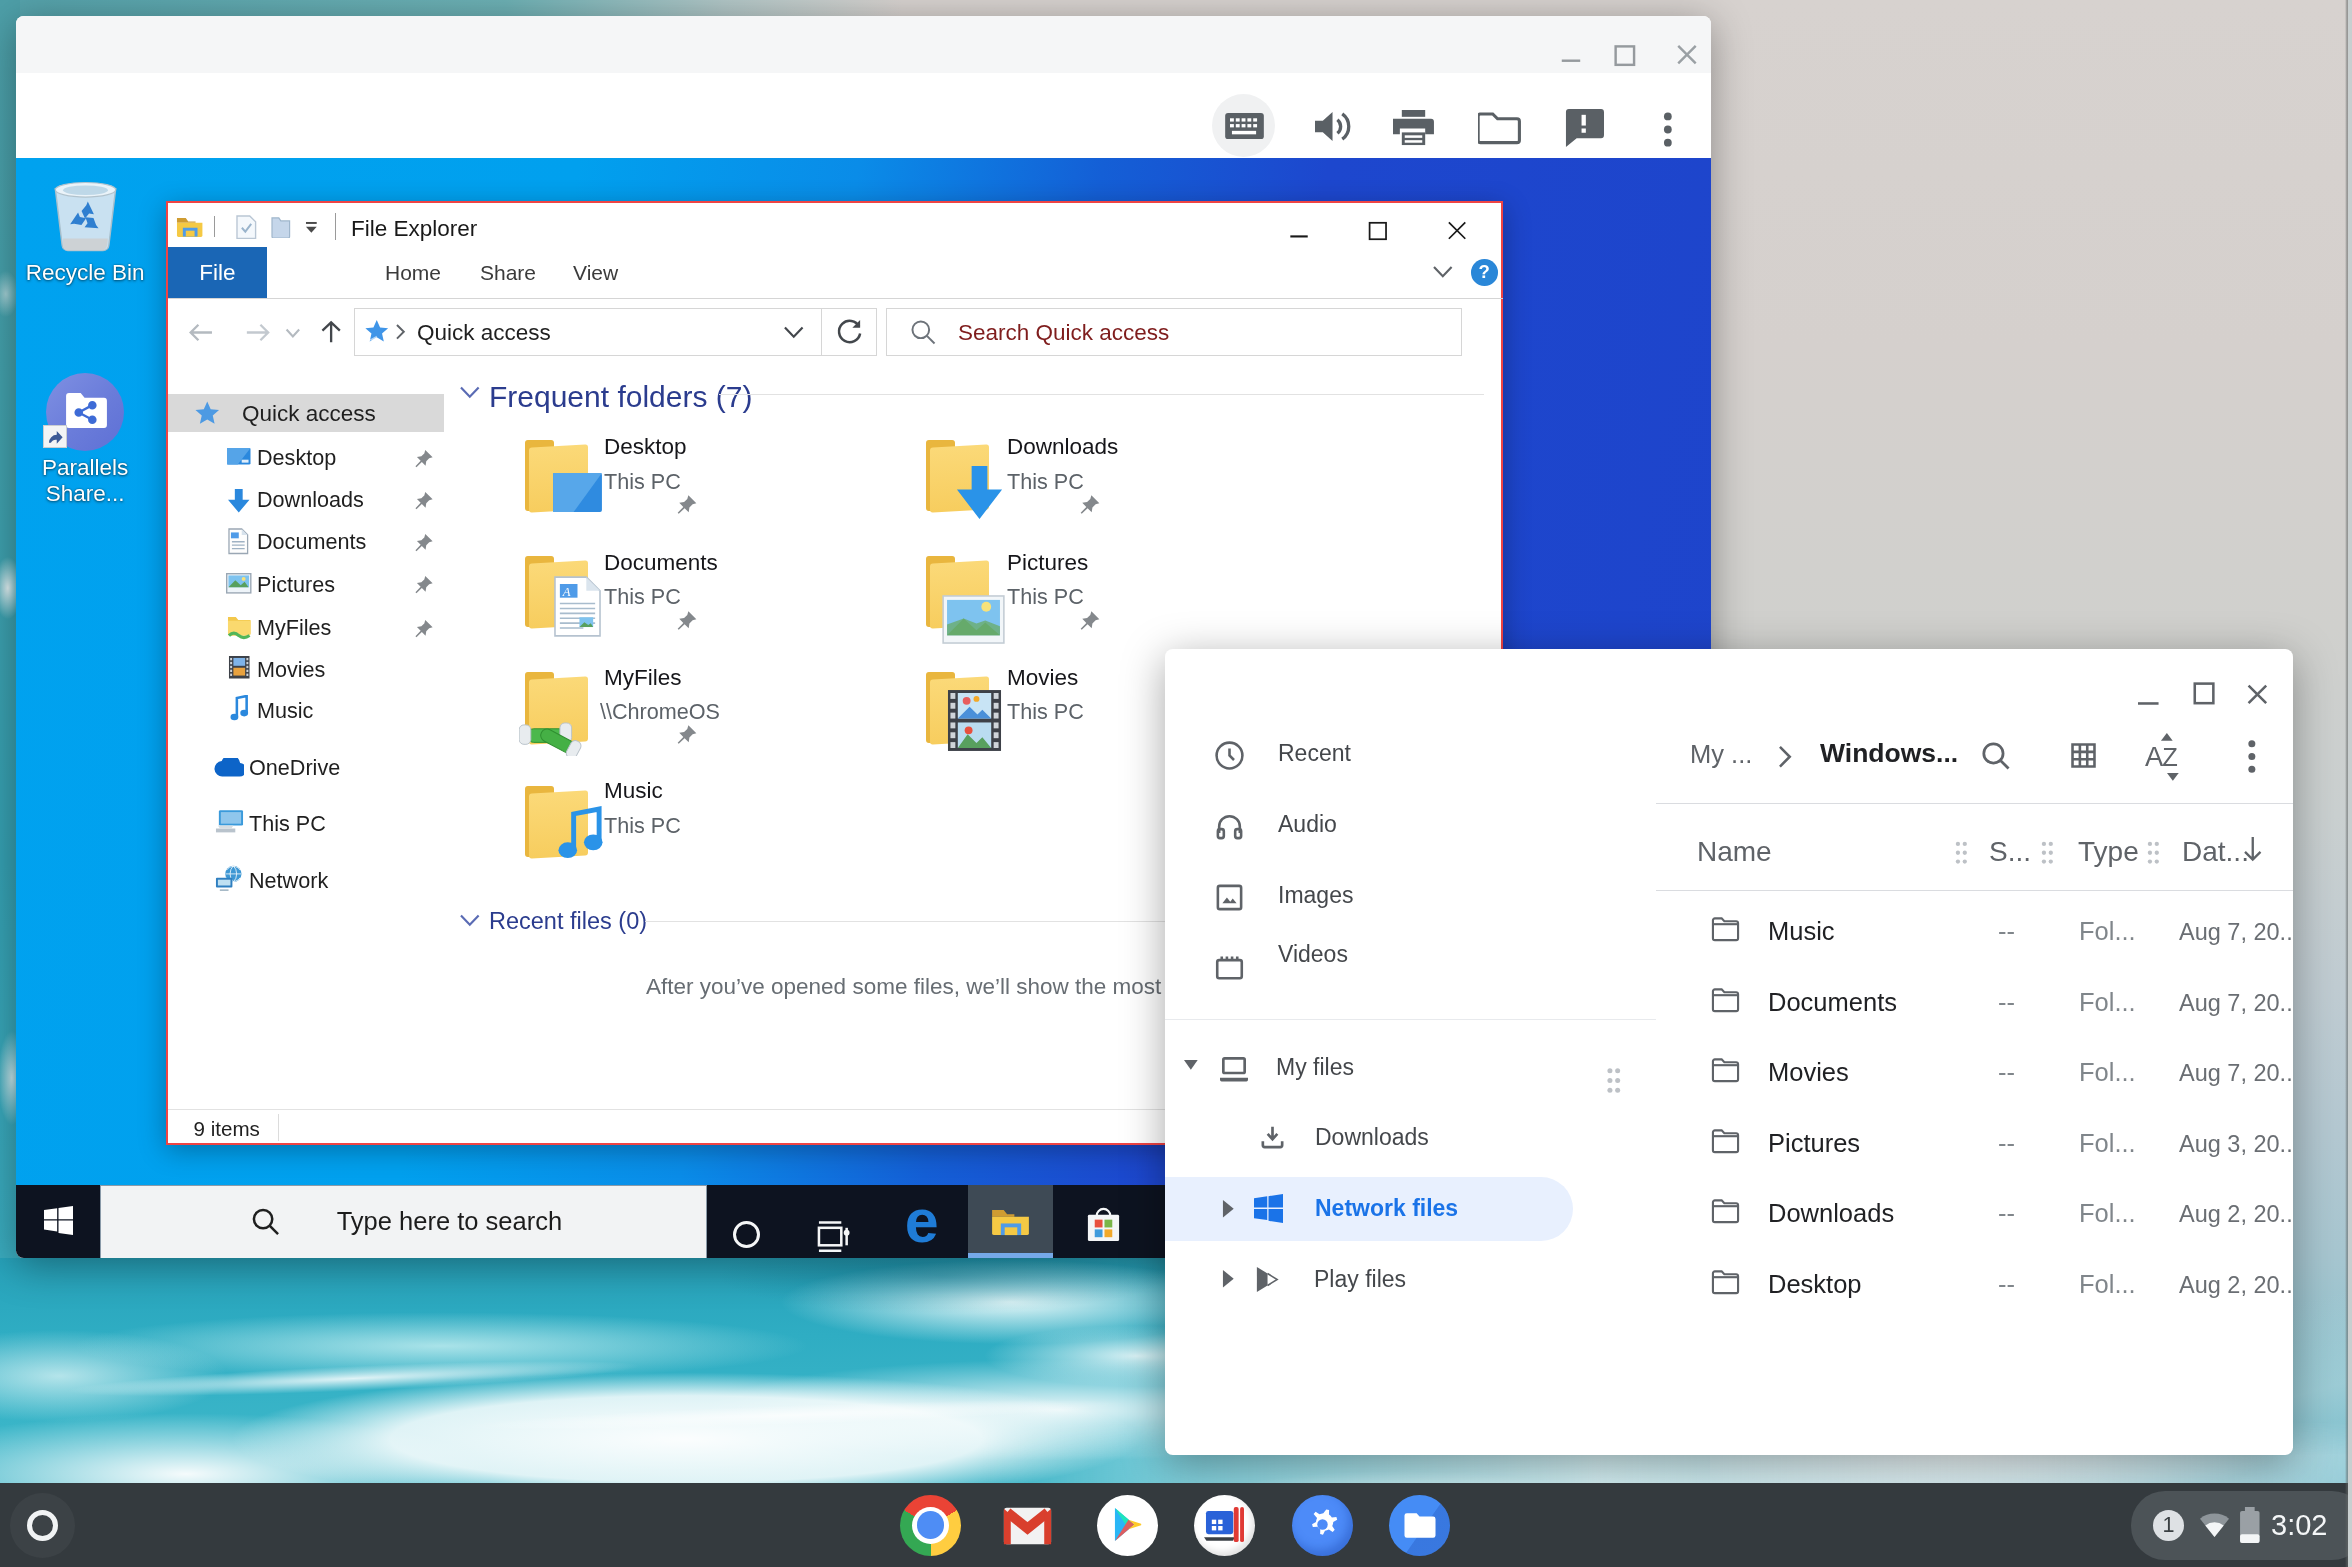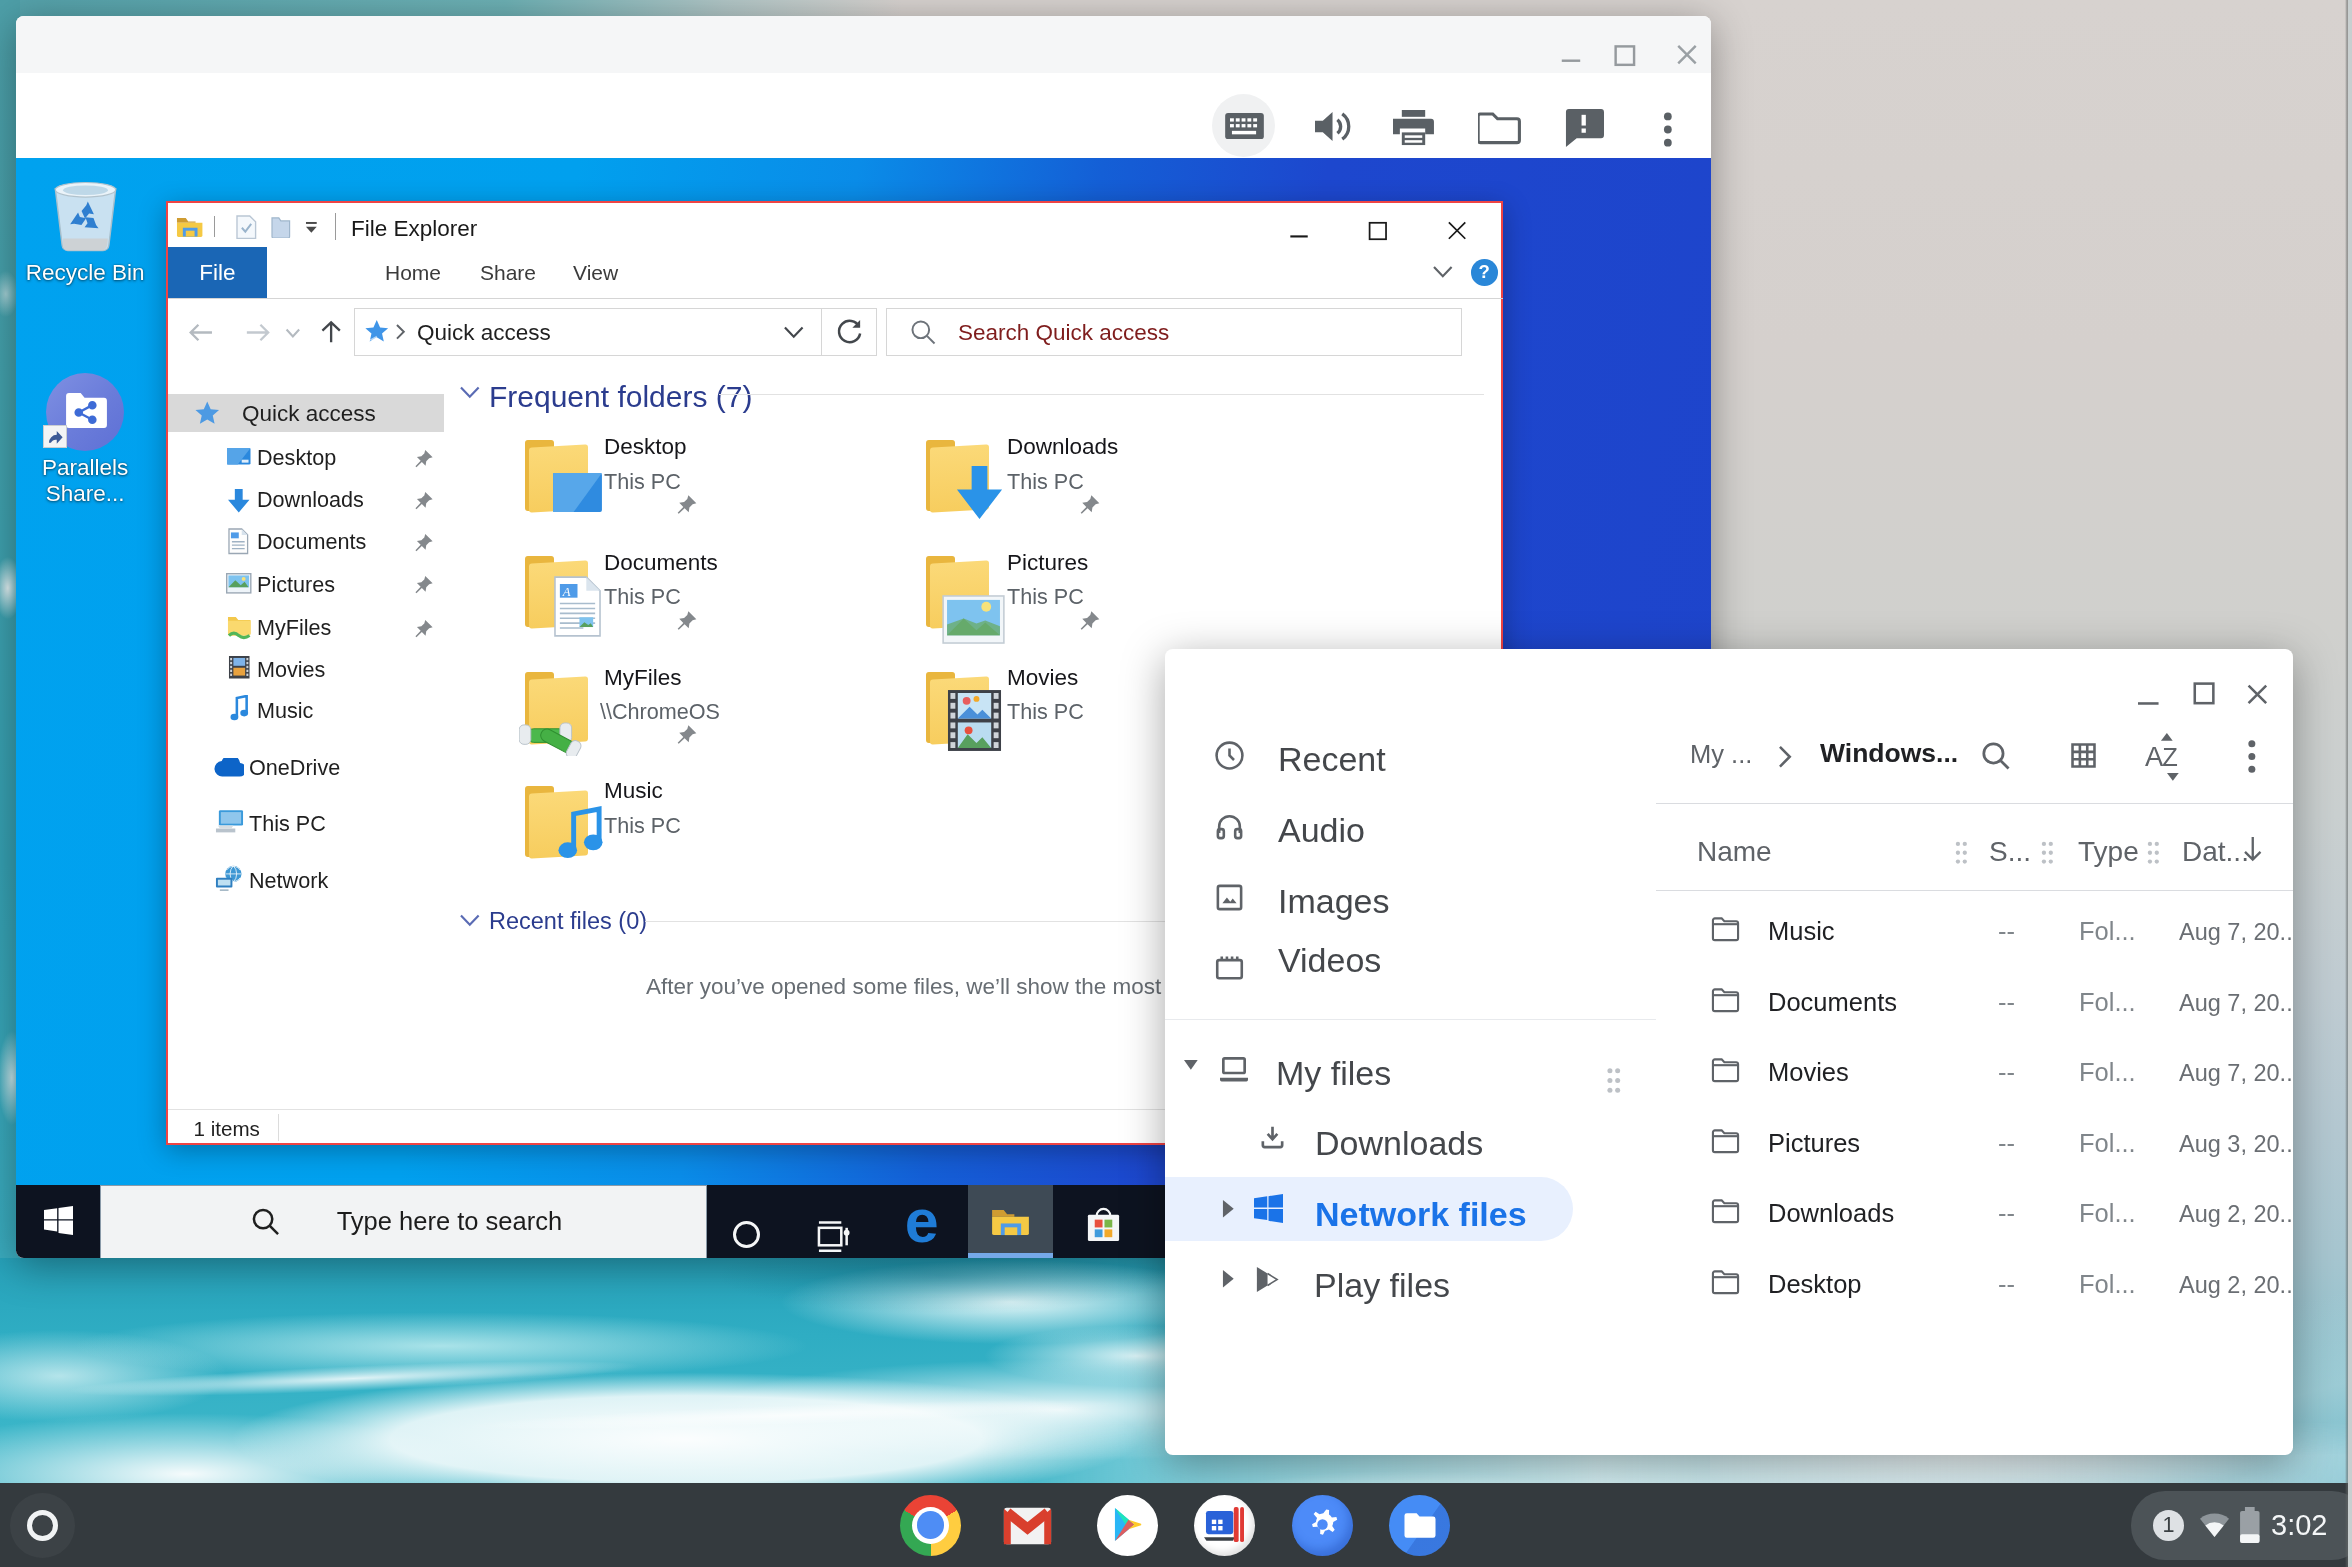--- a/index.html
+++ b/index.html
@@ -453,21 +453,21 @@
     </svg>
     
     <svg class="abs" style="left:291px;top:710px" width="21.6" height="15.7" viewBox="0 0 22 16">
       <path d="M2 2.5 L11 12 L20 2.5" stroke="#5a6bb4" stroke-width="2.2" fill="none"></path>
     </svg>
     <div class="abs" style="left:321px;top:705px;font-size:23.5px;color:#2b3c8e">Recent files (0)</div>
     <div class="abs" style="left:477px;top:718px;width:838px;height:1px;background:#e2e2e2"></div>
     <div class="abs" style="left:478px;top:771px;font-size:22.5px;color:#676d73">After you’ve opened some files, we’ll show the most recent ones here.</div>
     
     <div class="abs" style="left:0px;top:906px;width:1335px;height:1px;background:#e2e2e2"></div>
-    <div class="abs" style="left:25.5px;top:914px;font-size:20.6px;color:#1f1f1f">1 items</div>
+    <div class="abs" style="left:25.5px;top:914px;font-size:20.6px;color:#1f1f1f">9 items</div>
     <div class="abs" style="left:110px;top:911px;width:1px;height:27.4px;background:#dcdcdc"></div>
     <svg width="0" height="0">
       <defs>
       <g id="pinshape">
         <path d="M12.5 2 L20 9.5 L16.5 10.5 L13.5 13.5 L12.8 18 L9 14.2 L3.5 19.5 L2.5 18.5 L7.8 13 L4 9.2 L8.5 8.5 L11.5 5.5 Z" fill="#84888c"></path>
       </g>
     </defs>
     </svg>
   </div>
 
@@ -777,21 +777,21 @@
   .tab { top:44px; height:52px; font-size:21px; color:#3b3b3b; display:flex; align-items:center; }
   .fenav { font-size:21.6px; color:#1f1f1f; }
   .tile-title { font-size:22.5px; color:#16161a; }
   .tile-sub { font-size:21.6px; color:#5c6268; }
   .bigfolder { width:67px; height:78px; }
   .bf-back { position:absolute; left:0; top:0; width:29px; height:71px; background:#e9b63e;
     border-radius:2.9px; }
   .bf-front { position:absolute; left:3.9px; top:5.9px; width:59px; height:65px;
     background:linear-gradient(180deg,#fbd978 0%,#f7cd5e 100%); border-radius:2.9px;
     transform:skewY(-3deg); }
-  .cr-label { font-size:34px; color:#44474b; }
+  .cr-label { font-size:23px; color:#44474b; }
   .cr-label.sel { color:#1a73e8; font-weight:bold; }
   .crh { font-size:28px; color:#5f6368; }
   .crrow { left:0; width:1128px; height:71px; }
   .crrow .nm { position:absolute; left:603px; top:20.6px; font-size:25.5px; color:#202124; }
   .crrow .dt { position:absolute; left:1014px; top:22.5px; font-size:23.5px; color:#6a6e73; white-space:nowrap; }
   .crrow::before { content:"--"; position:absolute; left:833px; top:20.6px; font-size:25.5px; color:#80868b; }
   .crrow::after { content:"Fol..."; position:absolute; left:914px; top:20.6px; font-size:25.5px; color:#80868b; }
 </style>
 
 

